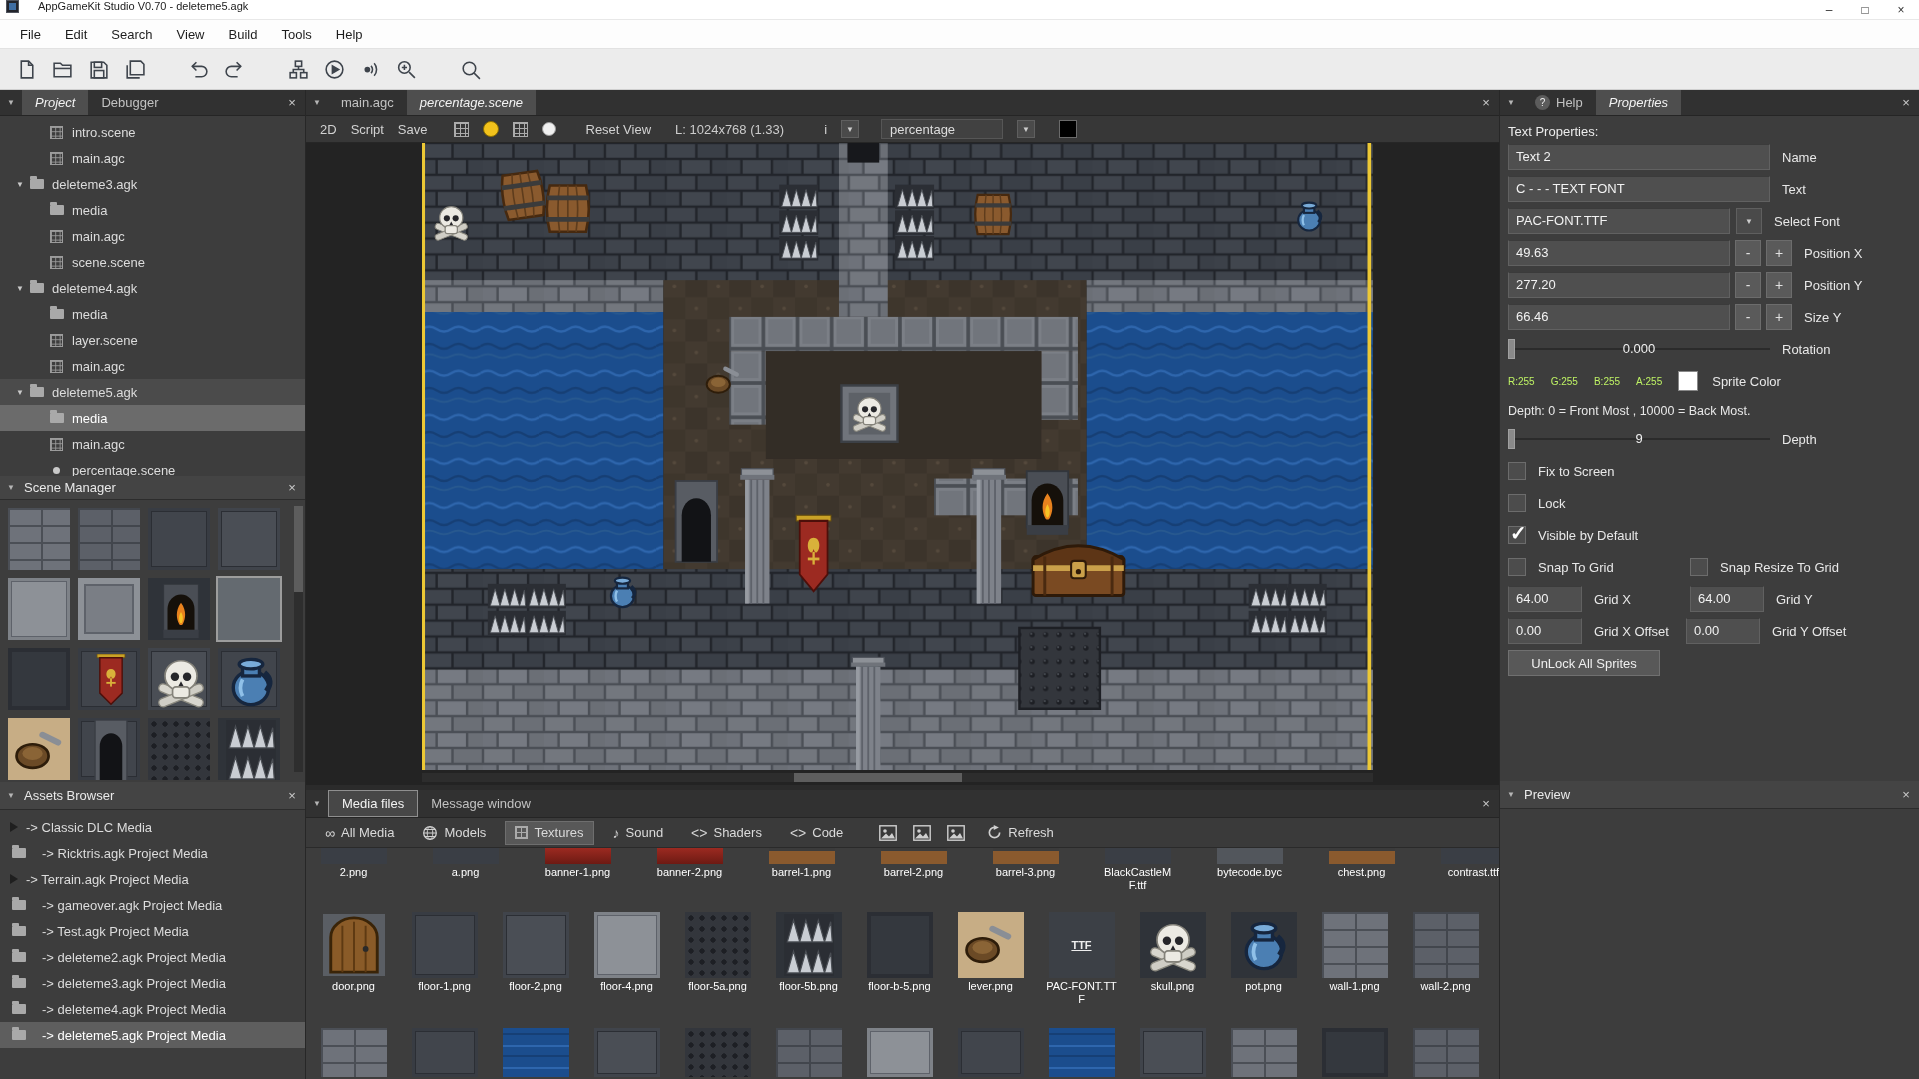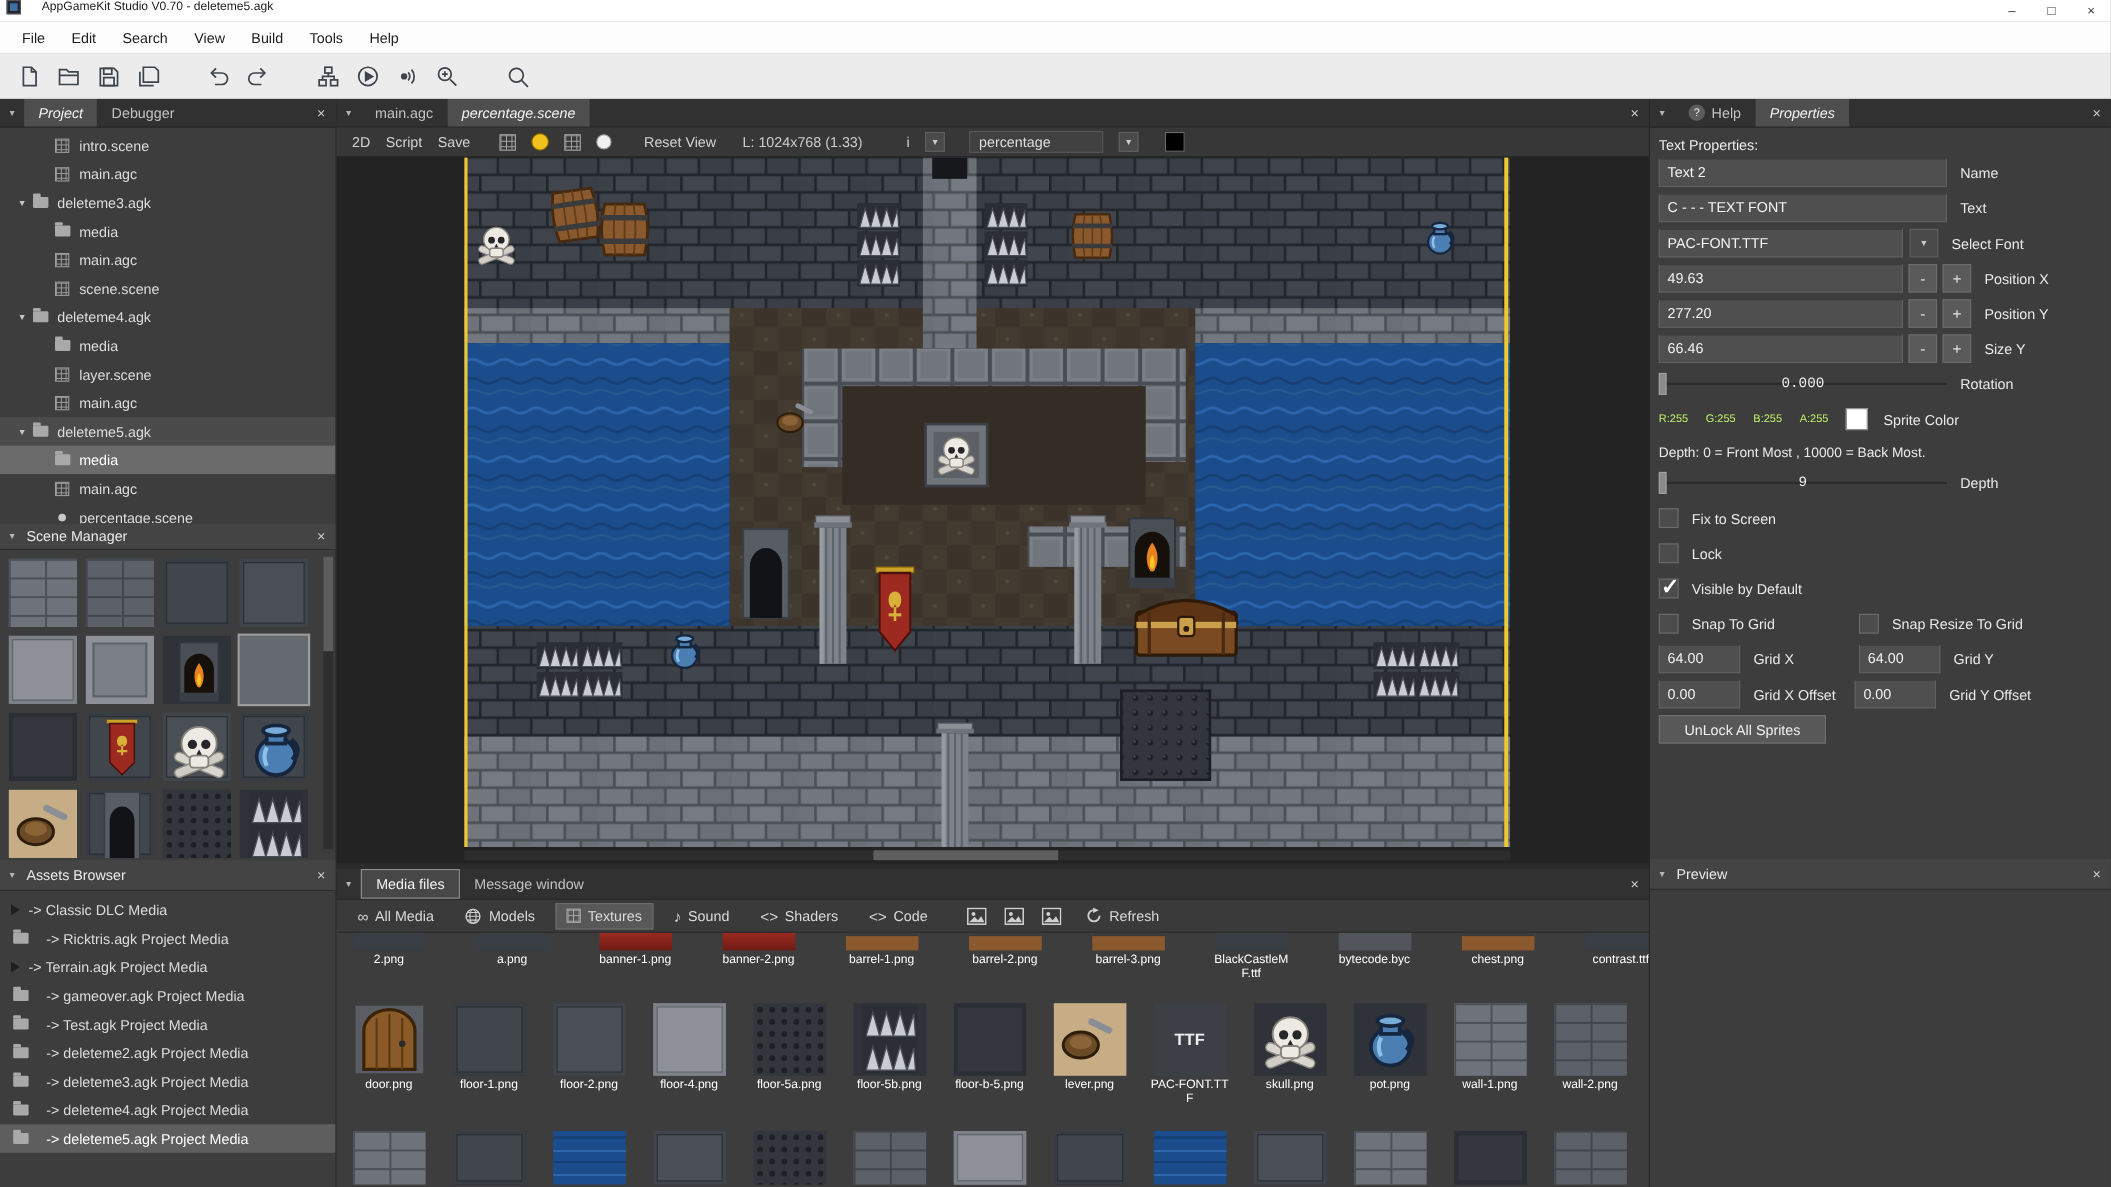--- a/index.html
+++ b/index.html
@@ -100,37 +100,37 @@
 .thumb { width:66px; height:66px; margin:0 auto; position:relative; overflow:hidden;}
 .th3 { width:66px; height:49px; margin:0 auto; overflow:hidden;}
 .t-slab { background:#41454c; box-shadow:inset 0 0 0 3px #383c43, inset 0 0 0 4px #2b2e34;}
 .t-slab2 { background:#4a4e55; box-shadow:inset 0 0 0 3px #40444b, inset 0 0 0 4px #2b2e34;}
 .t-slabdark { background:#34383e; box-shadow:inset 0 0 0 4px #2b2e34;}
 .t-slablight { background:#8d9197; box-shadow:inset 0 0 0 3px #7e8288, inset 0 0 0 4px #5e626a;}
 .t-dots { background:#33363c; background-image:radial-gradient(circle at 6px 6px, #1d1f24 2.4px, transparent 2.9px); background-size:11px 11px;}
 .t-brick { background:#6e727a; background-image:linear-gradient(#4b4f56 2px,transparent 2px),linear-gradient(90deg,#4b4f56 2px,transparent 2px); background-size:33px 17px;}
 .t-brick2 { background:#5c6068; background-image:linear-gradient(#42464d 2px,transparent 2px),linear-gradient(90deg,#42464d 2px,transparent 2px); background-size:33px 17px;}
 .t-water { background:#1b4d8d; background-image:repeating-linear-gradient(0deg, transparent 0 8px, #2e66ad 8px 10px, transparent 10px 20px, #163f75 20px 22px);}
-.t-font { background:#3c4046; color:#eee; display:flex; align-items:center; justify-content:center; font-size:15px; font-weight:bold;}
+.t-font { background:#3c4046; color:#eee; display:flex; align-items:center; justify-content:center; font-size:11px; font-weight:bold;text-decoration:underline;}
 .t-tan { background:#c7ad85;}
 .t-dark { background:#2f3339;}
 .t-block { background:#7a7e85; box-shadow:inset 0 0 0 6px #8d9197, inset 0 0 0 8px #5e626a;}
 .tsvg { position:absolute; inset:6px; width:54px; height:54px;}
 .tsvg.full { inset:2px; width:62px; height:62px;}
 
 
 .props { height:665px; padding:4px 8px 0 8px; overflow:hidden; flex:none;}
 .psec { font-size:13px; color:#ececec; height:24px; line-height:24px;}
 .prow { height:26px; margin-bottom:6px; display:flex; align-items:center;}
 .pfield { background:#4f4f4f; border:1px solid #616161; border-top-color:#3b3b3b; color:#f2f2f2; height:26px; line-height:24px; padding:0 7px; font-size:13px; width:262px; flex:none;}
 .pfield.w222 { width:222px;}
 .pfield.w74 { width:74px;}
 .plabel { color:#e8e8e8; font-size:13px; margin-left:12px; white-space:nowrap;}
 .step { width:26px; height:26px; background:#5a5a5a; border:1px solid #6c6c6c; color:#e0e0e0; text-align:center; line-height:24px; margin-left:5px; font-size:14px; flex:none;}
-.pslider { position:relative; width:262px; height:24px; flex:none;font-family:Liberation Mono, monospace;}
+.pslider { position:relative; width:262px; height:24px; flex:none;}
 .pslider .ptrack { position:absolute; left:0; right:0; top:11px; height:2px; background:#2b2b2b;}
 .pslider .phandle { position:absolute; left:0; top:2px; width:7px; height:20px; background:#8a8a8a; border:1px solid #a0a0a0;}
 .pslider .pval { position:absolute; width:100%; text-align:center; color:#f0f0f0; font-size:13px; line-height:24px;}
 .cb { width:18px; height:18px; background:#4c4c4c; border:1px solid #6c6c6c; flex:none; position:relative;}
 .cb .ck { position:absolute; left:1px; top:-6px; color:#fff; font-size:20px; font-weight:bold;}
 .colspan { color:#bef264; font-size:10px; margin-right:16px;}
 .cswatch { width:20px; height:20px; background:#fff; border:1px solid #888; margin-right:14px;}
 .pnote { font-size:12.5px; color:#e8e8e8; height:22px; line-height:22px; margin-bottom:4px;}
 .pbtn { width:152px; height:26px; background:#585858; border:1px solid #707070; color:#efefef; font-size:13px; display:flex; align-items:center; justify-content:center;}
 .glabel { width:88px; padding-left:12px; color:#e8e8e8; font-size:13px;}

